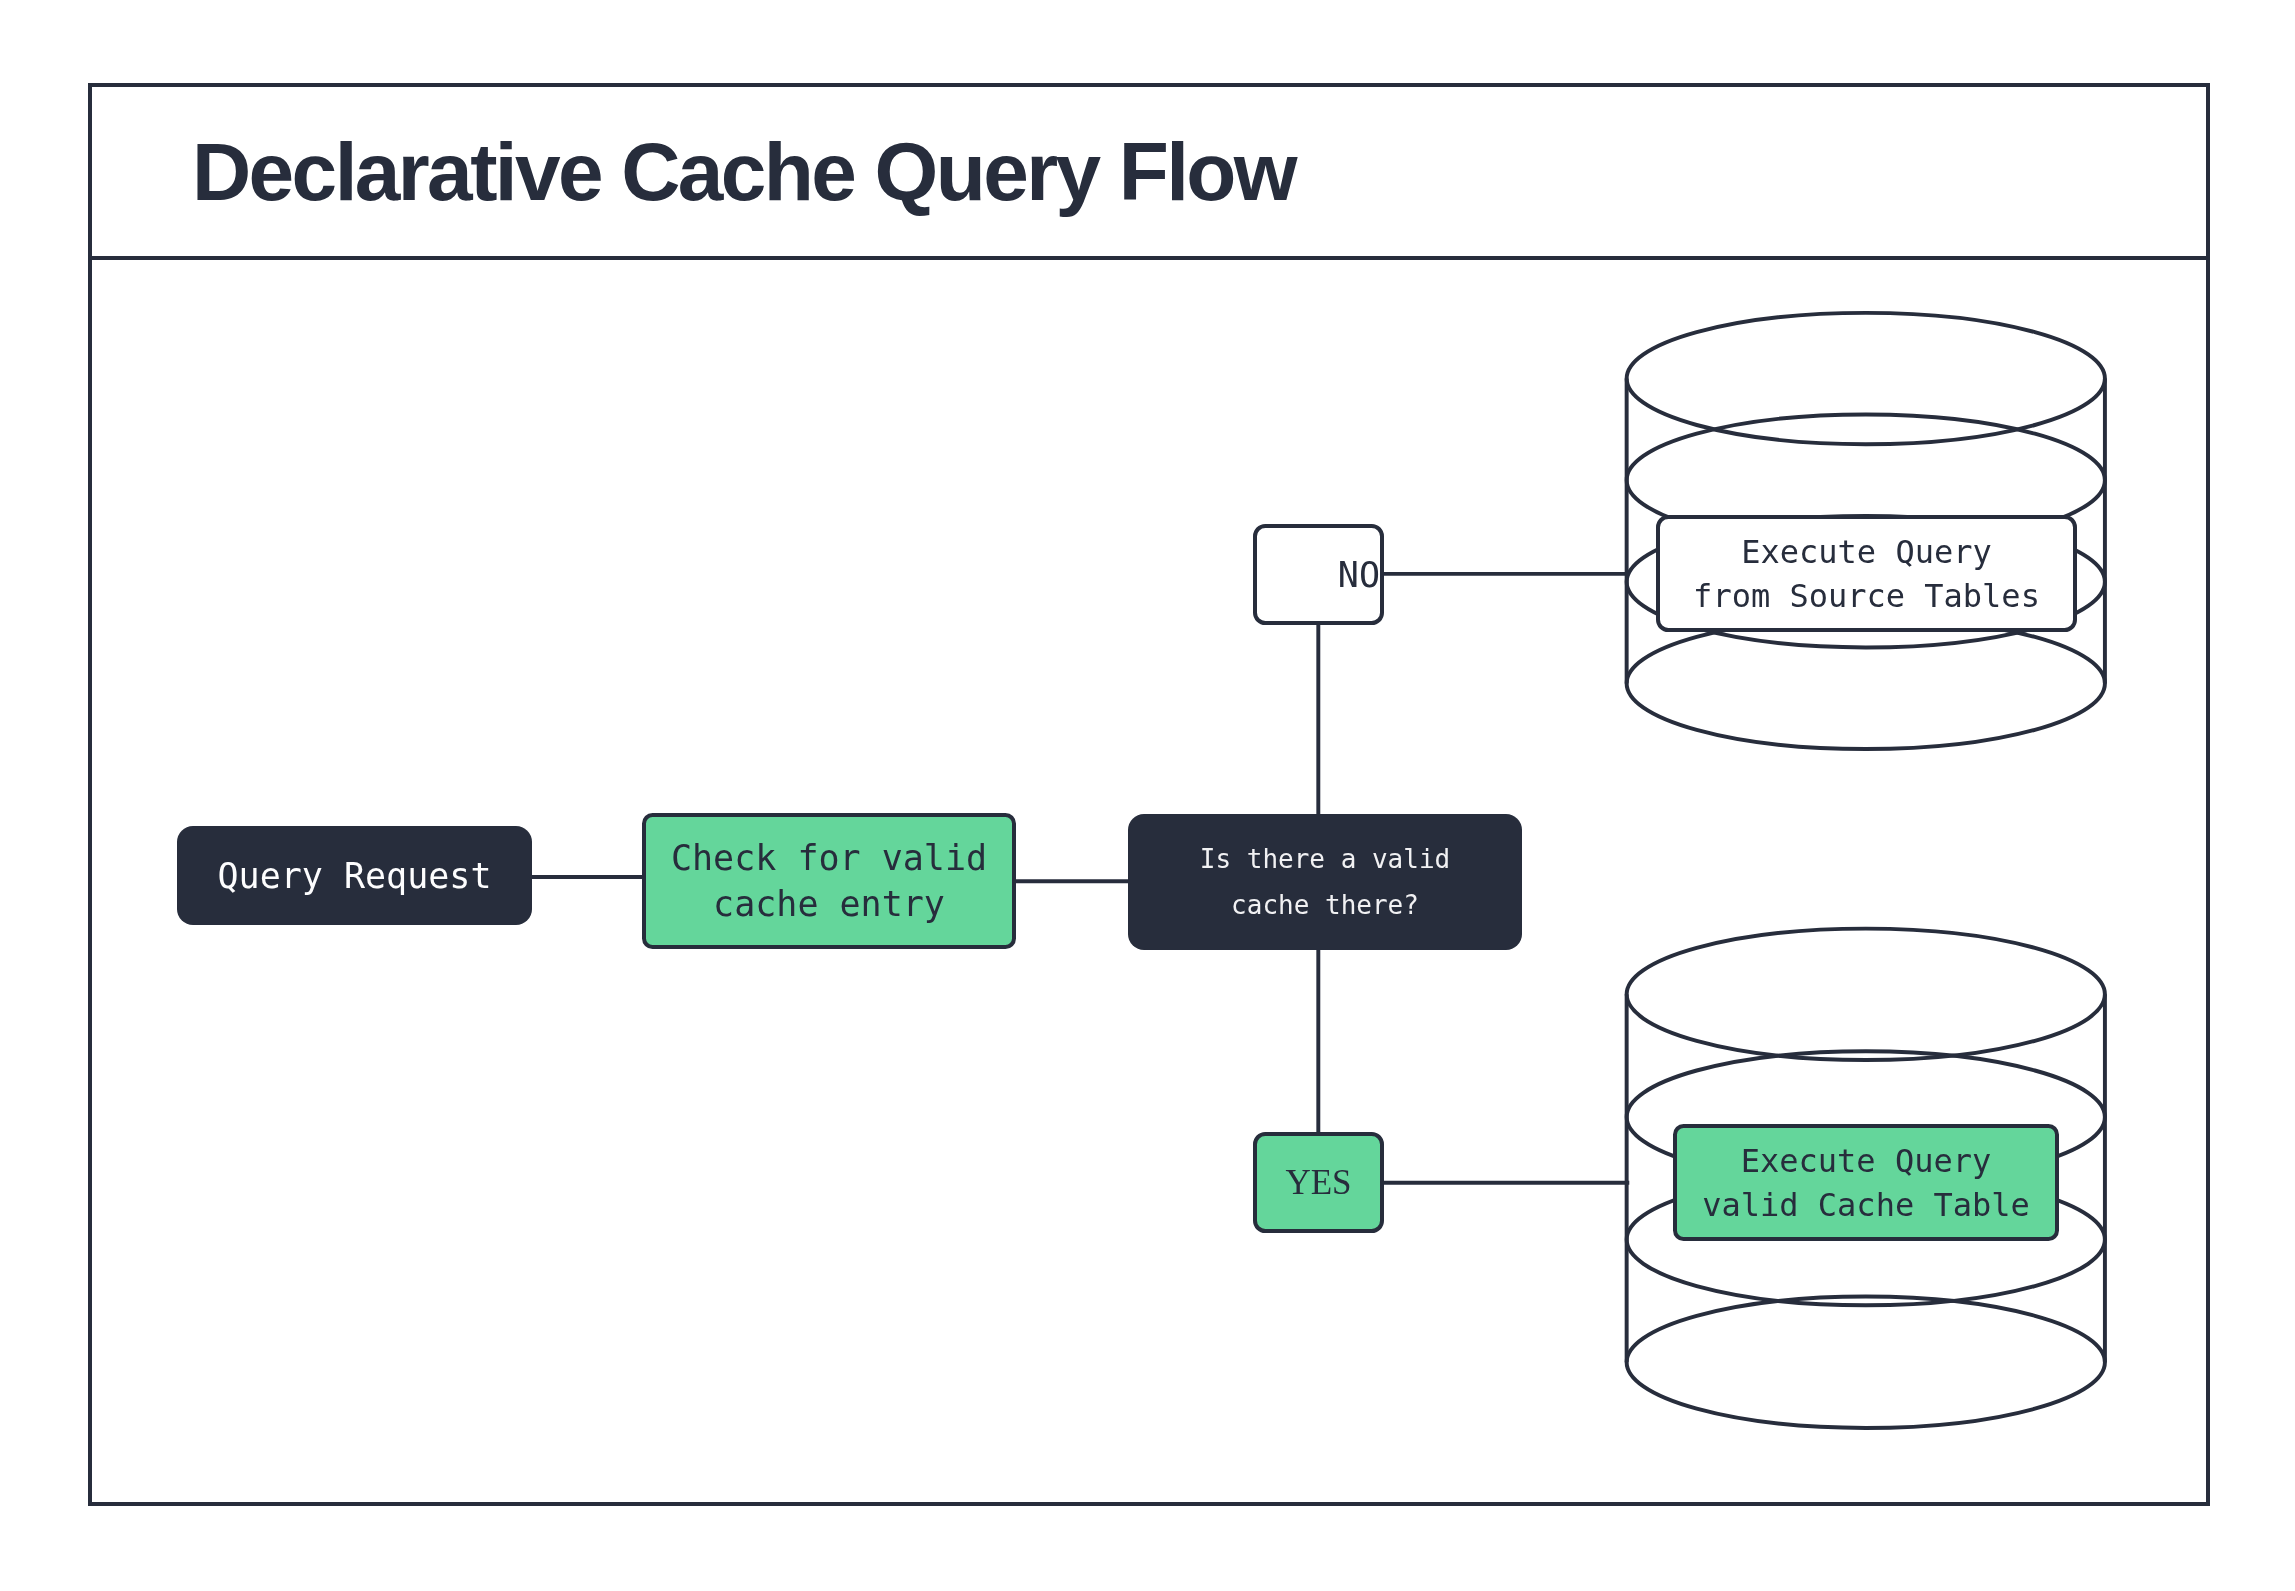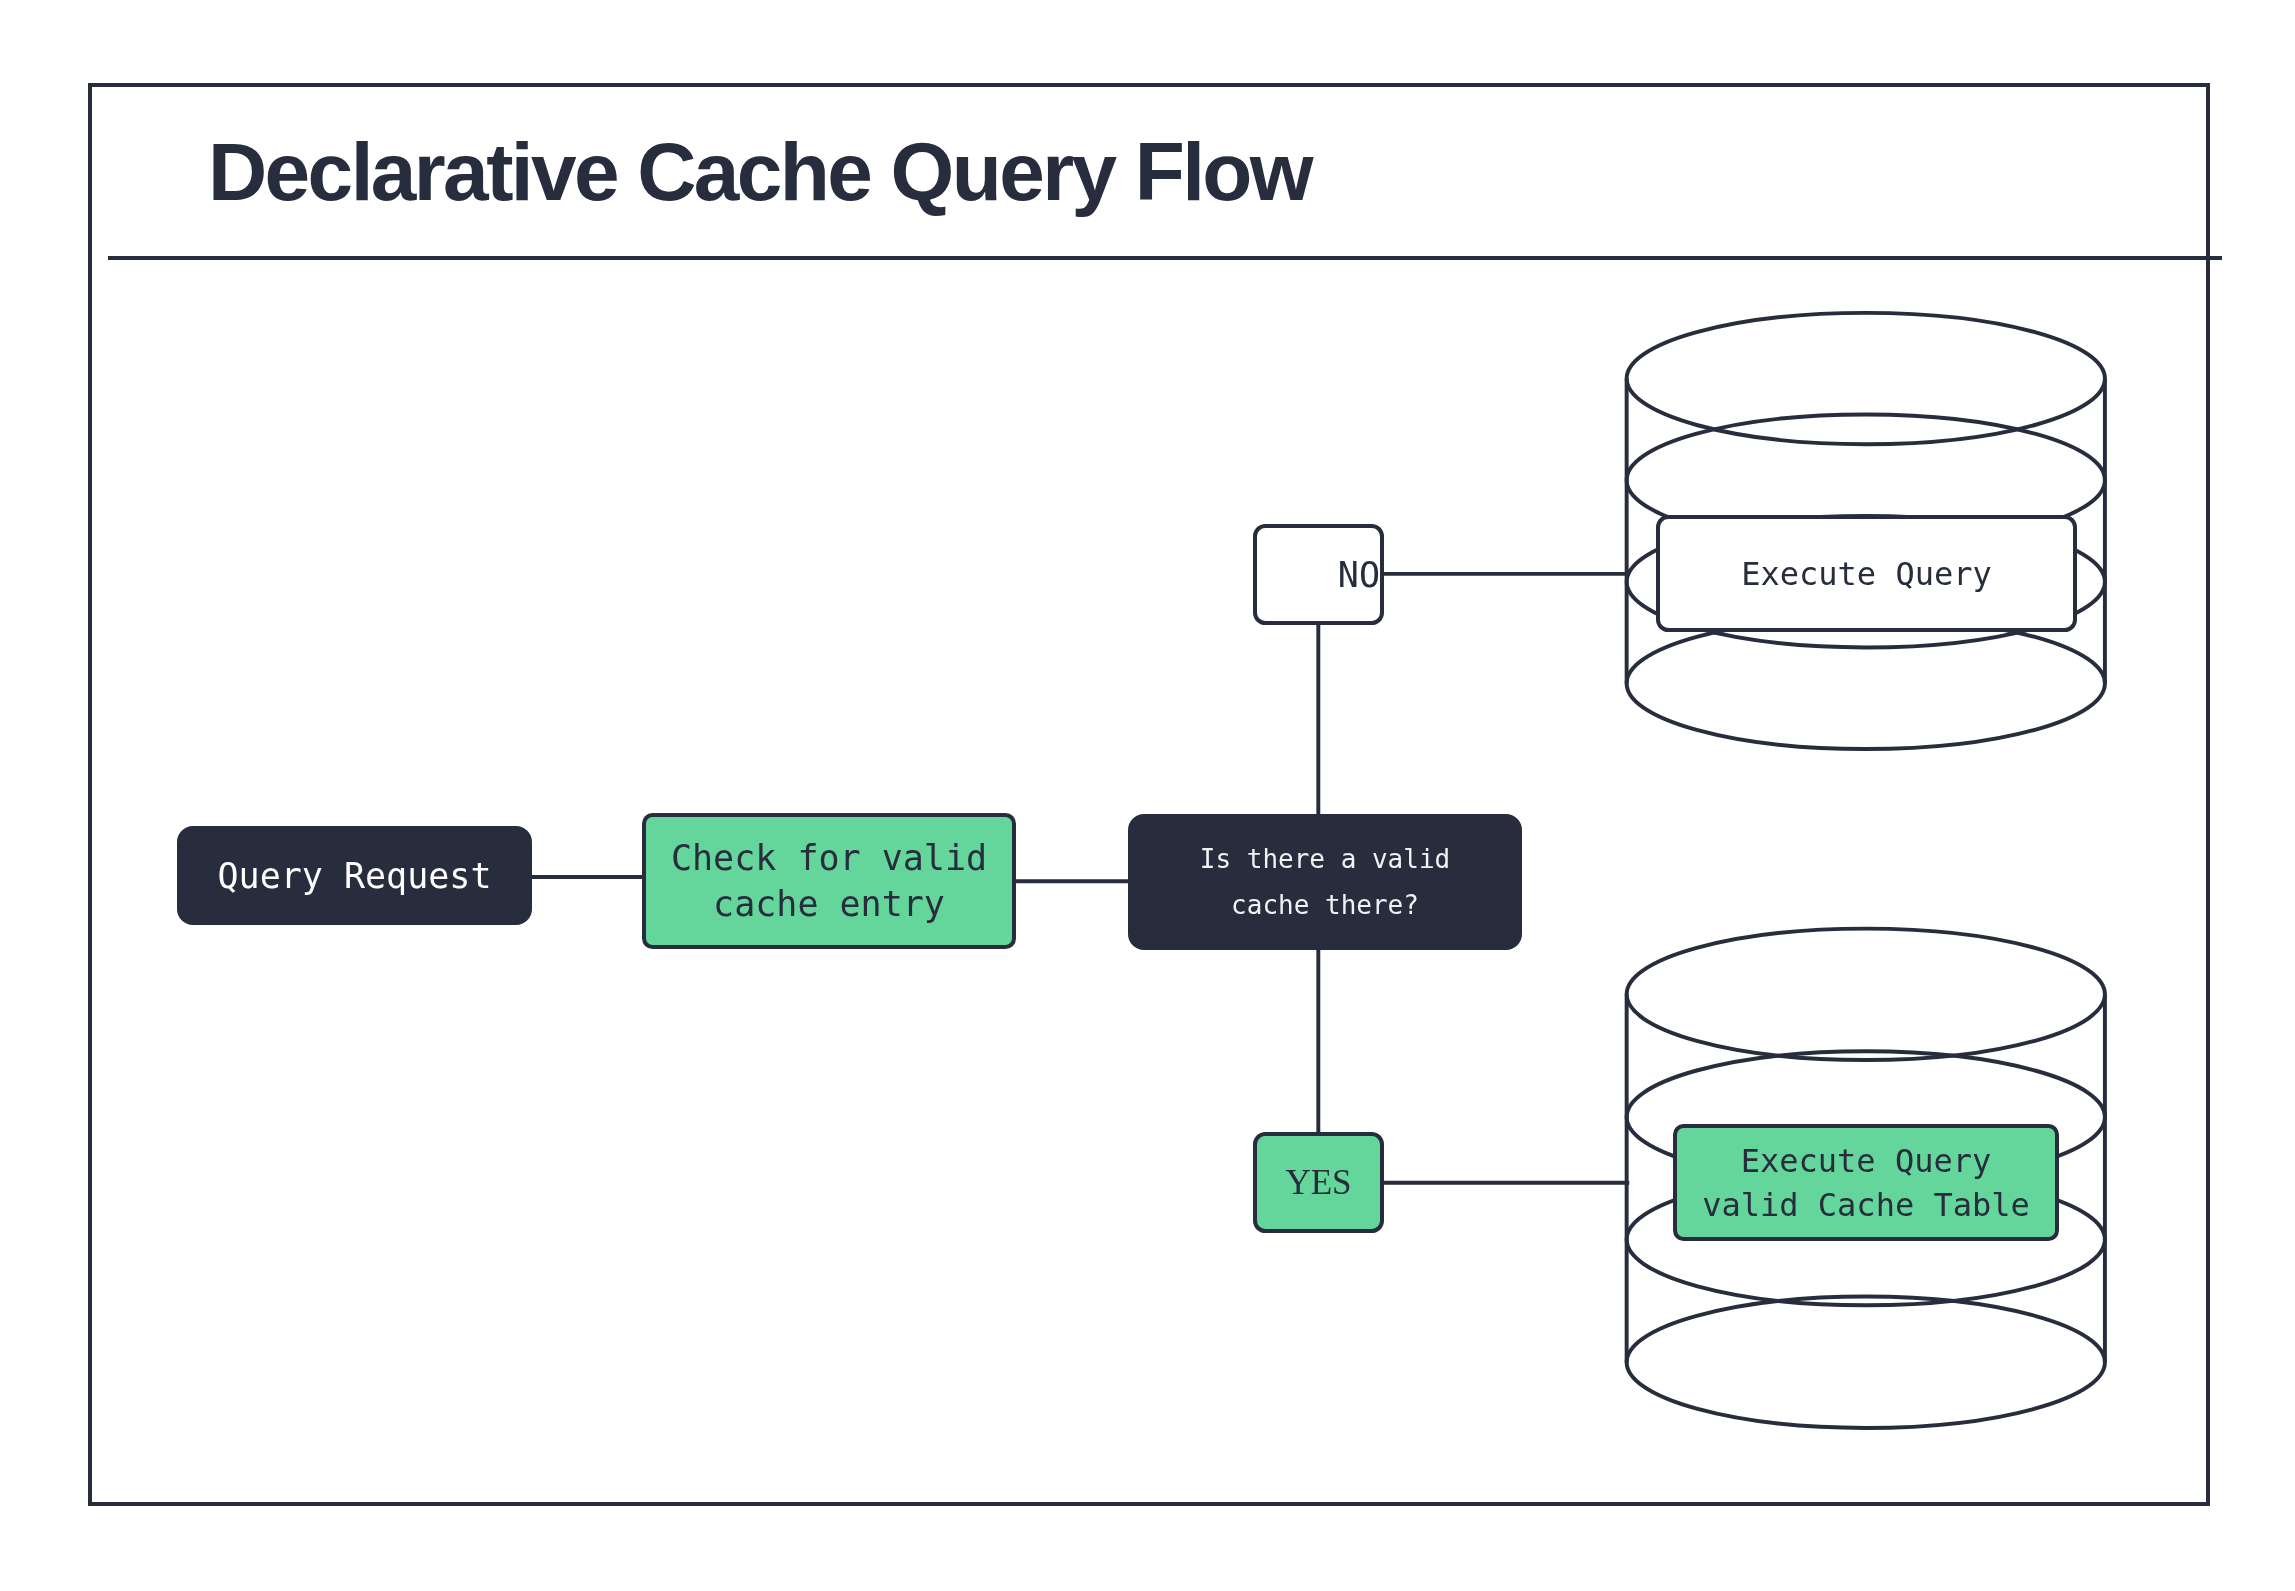--- a/index.html
+++ b/index.html
@@ -12,21 +12,21 @@
   .canvas{
     position:relative;width:2295px;height:1591px;background:var(--white);
     font-family:"DejaVu Sans Mono","Liberation Mono",monospace;
     color:var(--dark-navy);overflow:hidden;
   }
   .frame{
     position:absolute;left:88px;top:83px;width:2122px;height:1423px;
     border:4.4px solid var(--dark-navy);box-sizing:border-box;background:transparent;
   }
   .titlebar{
-    position:absolute;left:16px;top:0;width:100%;height:173px;
+    position:absolute;left:0;top:0;width:100%;height:173px;
     border-bottom:4.4px solid var(--dark-navy);box-sizing:border-box;
     display:flex;align-items:center;padding-left:100px;
   }
   .title{
     font-family:"Liberation Sans","DejaVu Sans",sans-serif;
     font-weight:bold;font-size:82px;letter-spacing:-2.6px;color:var(--dark-navy);
     white-space:nowrap;
   }
   svg.diagram{position:absolute;left:0;top:0;z-index:1;}
   .stroke{stroke:var(--dark-navy);fill:none;stroke-width:4.5px;}
@@ -103,20 +103,21 @@
   <div class="node white-box n-no">
     <span>NO</span>
   </div>
 
   <div class="node green-box n-yes">
     <span>YES</span>
   </div>
 
   <div class="node white-box n-srclabel">
     <span>Execute Query</span>
+    <span>from Source Tables</span>
   </div>
 
   <div class="node green-box n-cachelabel">
     <span>Execute Query</span>
     <span>valid Cache Table</span>
   </div>
 
 </div>
 
 

